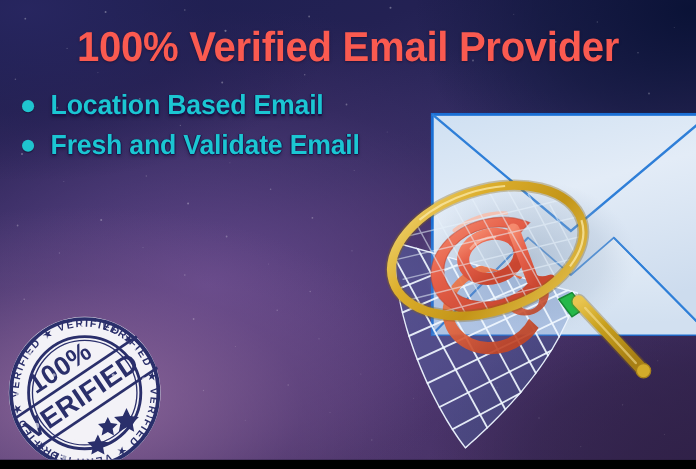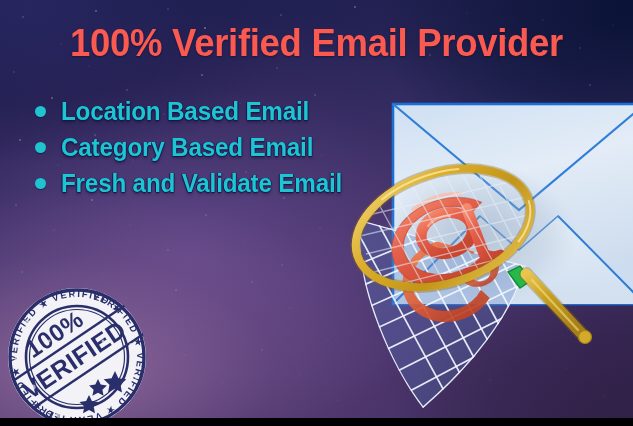--- a/index.html
+++ b/index.html
@@ -72,21 +72,21 @@
     text-shadow: 0 1px 2px rgba(20,10,40,0.55);
     white-space: nowrap;
   }
 
   
   .bullets {
     position: absolute;
     left: 12px;
     top: 78px;
     width: 380px;
-    margin: 15px;
+    margin: 0;
     padding: 0;
     list-style: none;
   }
   .bullet-row {
     display: flex;
     align-items: center;
     height: 36px;
   }
   .bullet-dot {
     width: 11px;
@@ -352,24 +352,20 @@
 
   <div class="title">100% Verified Email Provider</div>
 
   <ul class="bullets">
     <li class="bullet-row">
       <span class="bullet-dot"></span>
       <span class="bullet-text">Location Based Email</span>
     </li>
     <li class="bullet-row">
       <span class="bullet-dot"></span>
-      <span class="bullet-text">Category Based Email</span>
-    </li>
-    <li class="bullet-row">
-      <span class="bullet-dot"></span>
       <span class="bullet-text">Fresh and Validate Email</span>
     </li>
   </ul>
 
   <svg class="stamp" viewBox="0 0 148 148">
     <defs>
       <path id="ringPathTop" d="M74 74 m0,-60 a60,60 0 1,1 -0.1,0"></path>
       <path id="ringPathBot" d="M74 74 m0,60 a60,60 0 1,1 0.1,0"></path>
       <clipPath id="stampClip">
           <circle cx="74" cy="74" r="70"></circle>

